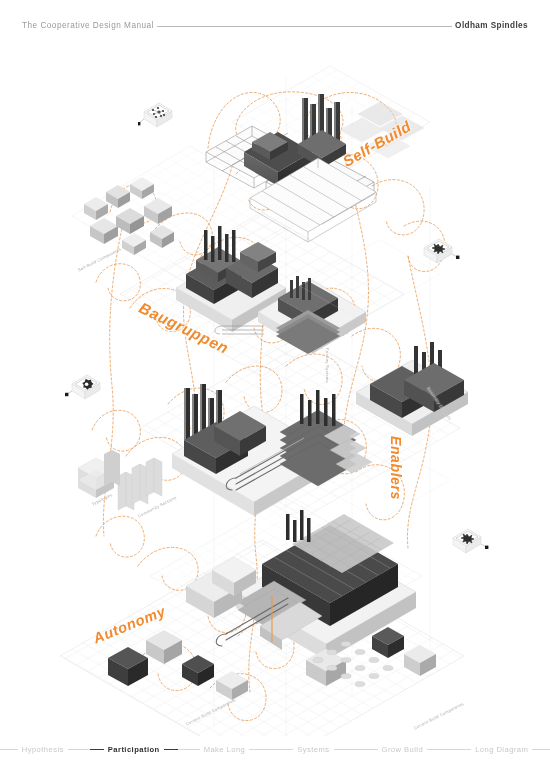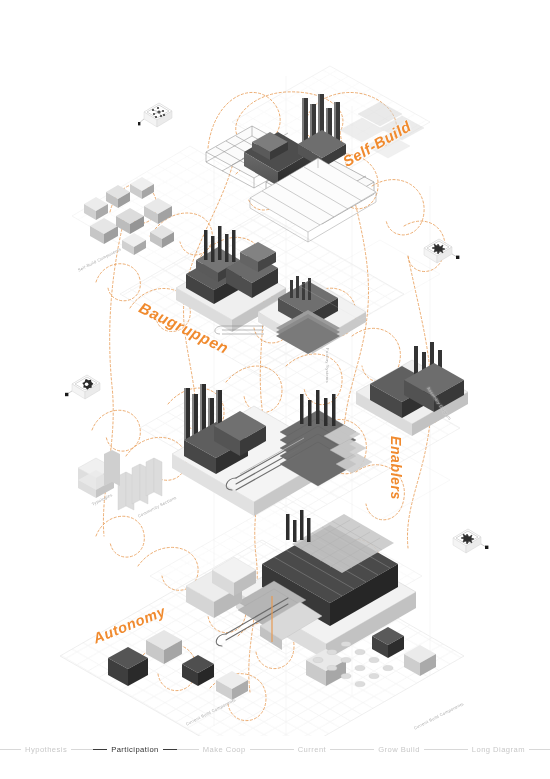--- a/index.html
+++ b/index.html
@@ -32,21 +32,21 @@
   .footer{
     position:absolute;left:22px;right:22px;bottom:24px;height:12px;
     display:flex;align-items:center;justify-content:center;
   }
   .foot-item{display:flex;align-items:center;}
   .foot-line{width:22px;height:1px;background:#d8d8d8;}
   .foot-line.dark{background:#3b3b3b;width:14px;}
   .foot-label{
     font-size:7.6px;letter-spacing:.45px;color:#c8c8c8;padding:0 4px;white-space:nowrap;
   }
-  .foot-label.active{color:#2f2f2f;font-weight:normal;}
+  .foot-label.active{color:#2f2f2f;font-weight:bold;}
 
   
   .canvas{position:absolute;left:0;top:36px;width:550px;height:700px;}
   .canvas svg{display:block;}
 
   
   .cat{
     position:absolute;
     color:#f08a2e;
     font-weight:bold;
@@ -84,20 +84,25 @@
   #icon-card-1{left:138px;top:60px;}
   #icon-card-2{left:420px;top:196px;}
   #icon-card-3{left:64px;top:332px;}
   #icon-card-4{left:450px;top:486px;}
 </style>
 </head>
 <body>
 
 <div class="page">
 
+  <div class="header">
+    <div class="hdr-left">The Cooperative Design Manual</div>
+    <div class="hdr-rule"></div>
+    <div class="hdr-right">Oldham Spindles</div>
+  </div>
 
   <div class="canvas">
     <svg width="550" height="700" viewBox="0 0 550 700" xmlns="http://www.w3.org/2000/svg">
       <defs>
 
         <pattern id="isoGrid" width="22" height="12.7" patternUnits="userSpaceOnUse" patternTransform="translate(0,0)">
           <path d="M0 12.7 L11 6.35 L22 12.7 M0 0 L11 6.35 L22 0" fill="none" stroke="#e7e7e7" stroke-width="0.45"></path>
         </pattern>
         <pattern id="isoGridFaint" width="22" height="12.7" patternUnits="userSpaceOnUse">
           <path d="M0 12.7 L11 6.35 L22 12.7 M0 0 L11 6.35 L22 0" fill="none" stroke="#efefef" stroke-width="0.4"></path>
@@ -694,27 +699,27 @@
     </div>
 
     <div class="foot-item">
       <span class="foot-line dark"></span>
       <span class="foot-label active">Participation</span>
       <span class="foot-line dark"></span>
     </div>
 
     <div class="foot-item">
       <span class="foot-line"></span>
-      <span class="foot-label">Make Coop</span>
+      <span class="foot-label">Make Long</span>
       <span class="foot-line"></span>
     </div>
 
     <div class="foot-item">
       <span class="foot-line"></span>
-      <span class="foot-label">Current</span>
+      <span class="foot-label">Systems</span>
       <span class="foot-line"></span>
     </div>
 
     <div class="foot-item">
       <span class="foot-line"></span>
       <span class="foot-label">Grow Build</span>
       <span class="foot-line"></span>
     </div>
 
     <div class="foot-item">

